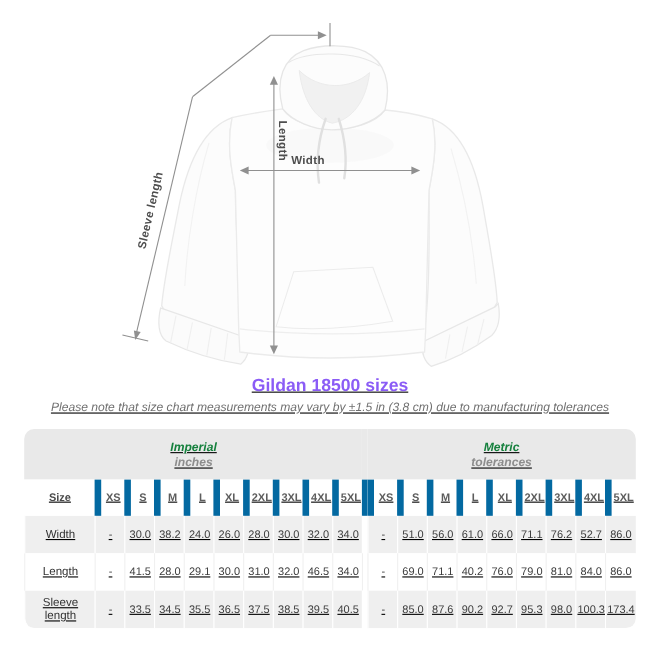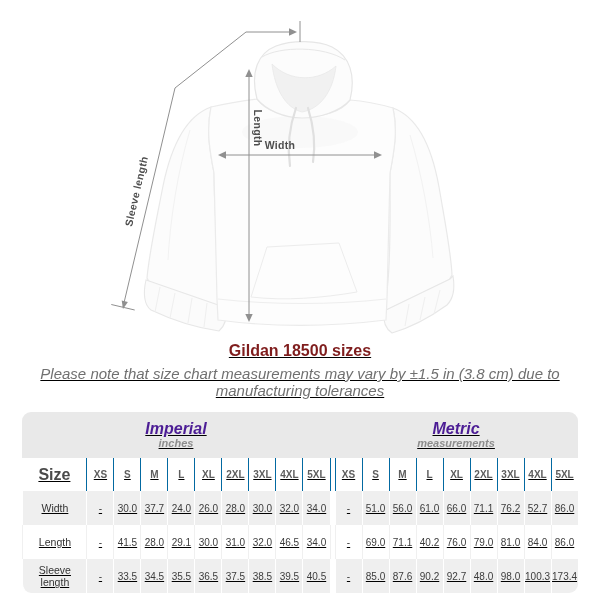--- a/index.html
+++ b/index.html
@@ -6,38 +6,38 @@
   .page{
     width:600px;height:600px;position:relative;overflow:hidden;
     font-family:"Liberation Sans","DejaVu Sans",sans-serif;background:#fff;text-decoration:underline;
   }
   
   .illustration{position:relative;width:600px;height:340px;}
   .illustration svg{display:block;}
   .dim-label{fill:#4e4e4e;font-size:10.5px;font-weight:600;letter-spacing:.3px;}
   
   .title-block{text-align:center;}
-  .chart-title{margin:2px 0 0;font-size:16px;font-weight:bold;color:#7f1d1d;}
-  .chart-subtitle{margin:5px 0 0;font-size:15px;font-style:italic;color:#707070;}
+  .chart-title{margin:2px 0 0;font-size:16px;font-weight:bold;color:#8b5cf6;}
+  .chart-subtitle{margin:5px 0 0;font-size:11px;font-style:italic;color:#707070;}
   
   table.sizechart{
     border-collapse:separate;border-spacing:0;table-layout:fixed;
     width:555px;margin:13px auto 0;
   }
   .sizechart th,.sizechart td{padding:0;text-align:center;vertical-align:middle;}
   tr.ghead th{background:#e9e9e9;height:46px;}
   tr.ghead th:first-child{border-top-left-radius:9px;}
   tr.ghead th:last-child{border-top-right-radius:9px;}
-  .gh-title{font-style:italic;font-weight:bold;font-size:16px;color:#4c1d95;line-height:14px;}
+  .gh-title{font-style:italic;font-weight:bold;font-size:11px;color:#15803d;line-height:14px;}
   .gh-sub{font-style:italic;font-size:11px;color:#8d8d8d;line-height:11px;margin-top:2px;}
   tr.sizes-row td{
     background:#fff;height:33px;font-size:10px;font-weight:bold;color:#5d5d5d;
-    border-left:1px solid #0369a1;
+    border-left:6px solid #0369a1;
   }
-  tr.sizes-row td:first-child{border-left:none;font-size:16px;color:#4a4a4a;}
+  tr.sizes-row td:first-child{border-left:none;font-size:10px;color:#4a4a4a;}
   tr.dr td{height:34px;font-size:10px;color:#3c3c3c;}
   tr.dr td:first-child{font-size:10.5px;color:#333;border-left:none;}
   tr.dr.gray td{background:#efefef;border-left:1px solid #ffffff;}
   tr.dr.white td{background:#ffffff;border-left:1px solid #f0f0f0;}
   .sizechart td.sp,.sizechart th.sp{background:#ffffff;}
   tr.ghead th.sp{background:#e9e9e9;}
   tr.dr.gray td.sp{background:#ffffff;border-left:1px solid #ffffff;}
   tr.dr:last-child td:first-child{border-bottom-left-radius:9px;}
   tr.dr:last-child td:last-child{border-bottom-right-radius:9px;}
 </style>
@@ -121,21 +121,21 @@
     </colgroup>
     <tbody>
       <tr class="ghead">
         <th colspan="10">
           <div class="gh-title">Imperial</div>
           <div class="gh-sub">inches</div>
         </th>
         <th class="sp"></th>
         <th colspan="9">
           <div class="gh-title">Metric</div>
-          <div class="gh-sub">measurements</div>
+          <div class="gh-sub">tolerances</div>
         </th>
       </tr>
       <tr class="sizes-row">
         <td>Size</td>
       <td>XS</td>
           <td>S</td>
           <td>M</td>
           <td>L</td>
           <td>XL</td>
           <td>2XL</td>
@@ -150,21 +150,21 @@
           <td>XL</td>
           <td>2XL</td>
           <td>3XL</td>
           <td>4XL</td>
           <td>5XL</td>
         </tr>
       <tr class="dr gray">
         <td>Width</td>
       <td>-</td>
           <td>30.0</td>
-          <td>37.7</td>
+          <td>38.2</td>
           <td>24.0</td>
           <td>26.0</td>
           <td>28.0</td>
           <td>30.0</td>
           <td>32.0</td>
           <td>34.0</td>
           <td class="sp"></td>
           <td>-</td>
           <td>51.0</td>
           <td>56.0</td>
@@ -207,20 +207,20 @@
           <td>37.5</td>
           <td>38.5</td>
           <td>39.5</td>
           <td>40.5</td>
           <td class="sp"></td>
           <td>-</td>
           <td>85.0</td>
           <td>87.6</td>
           <td>90.2</td>
           <td>92.7</td>
-          <td>48.0</td>
+          <td>95.3</td>
           <td>98.0</td>
           <td>100.3</td>
           <td>173.4</td>
         </tr>
     </tbody>
   </table>
 </div>
 
 </body></html>

